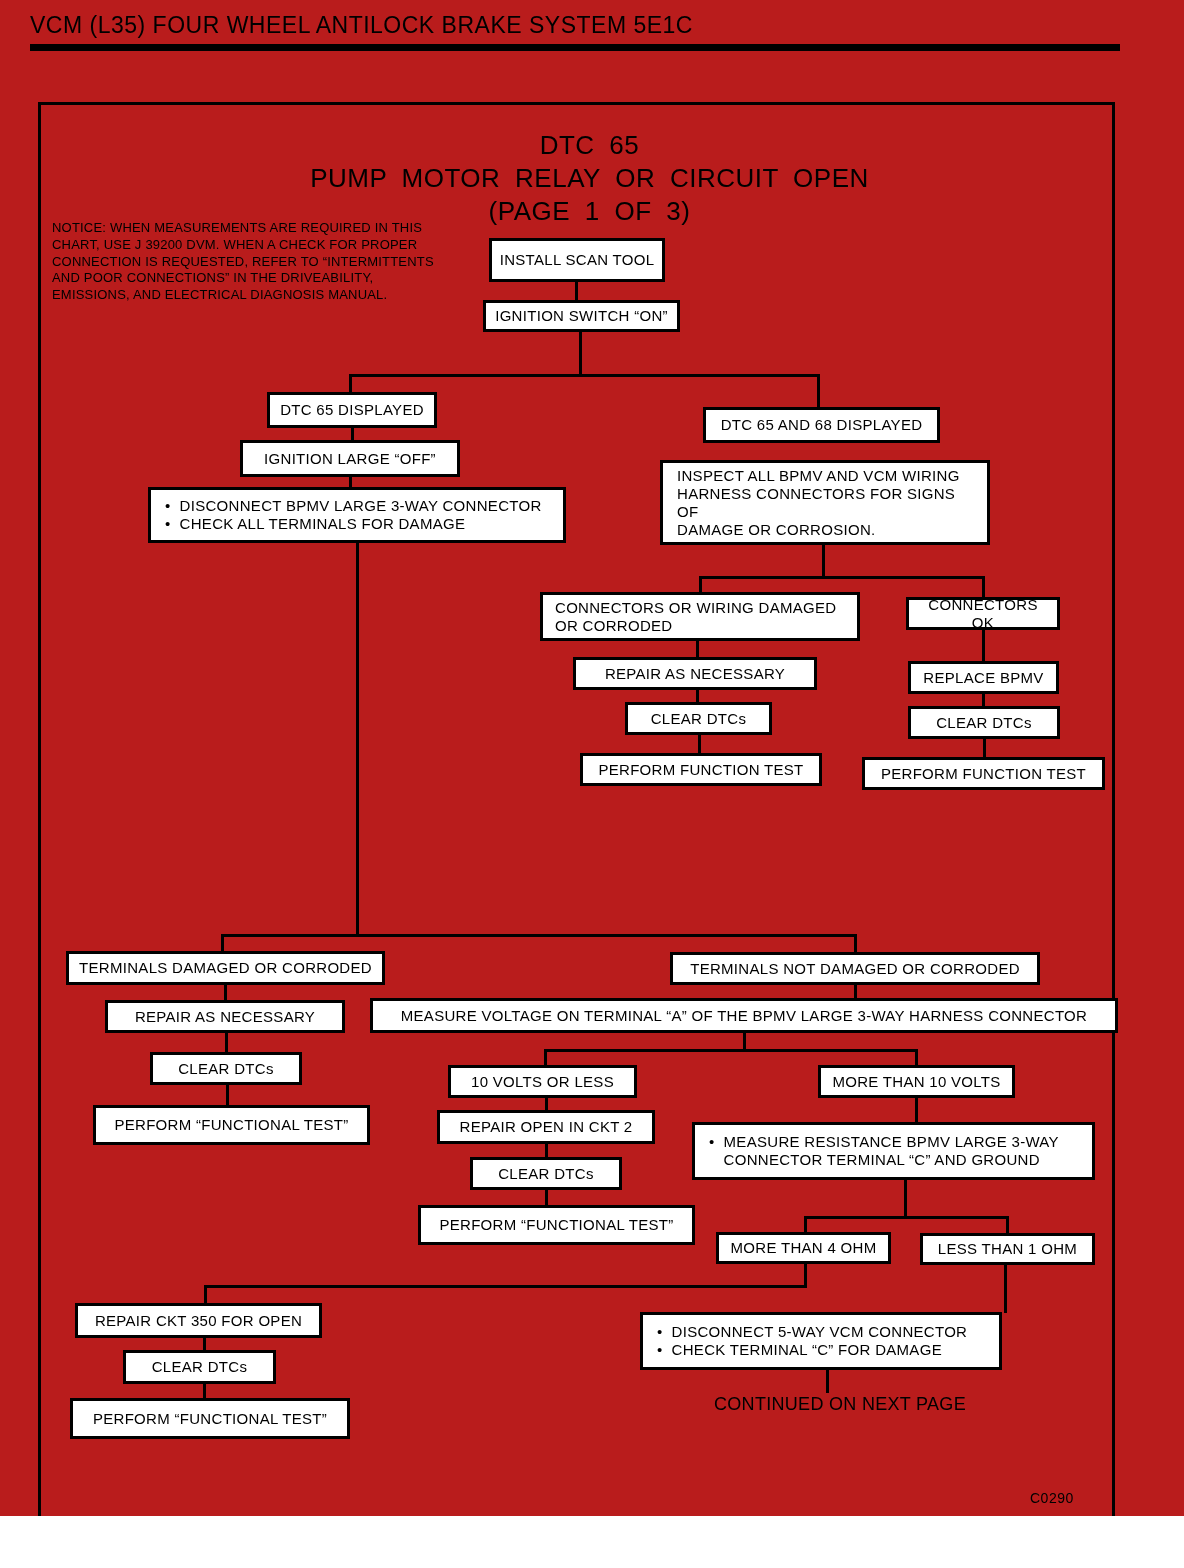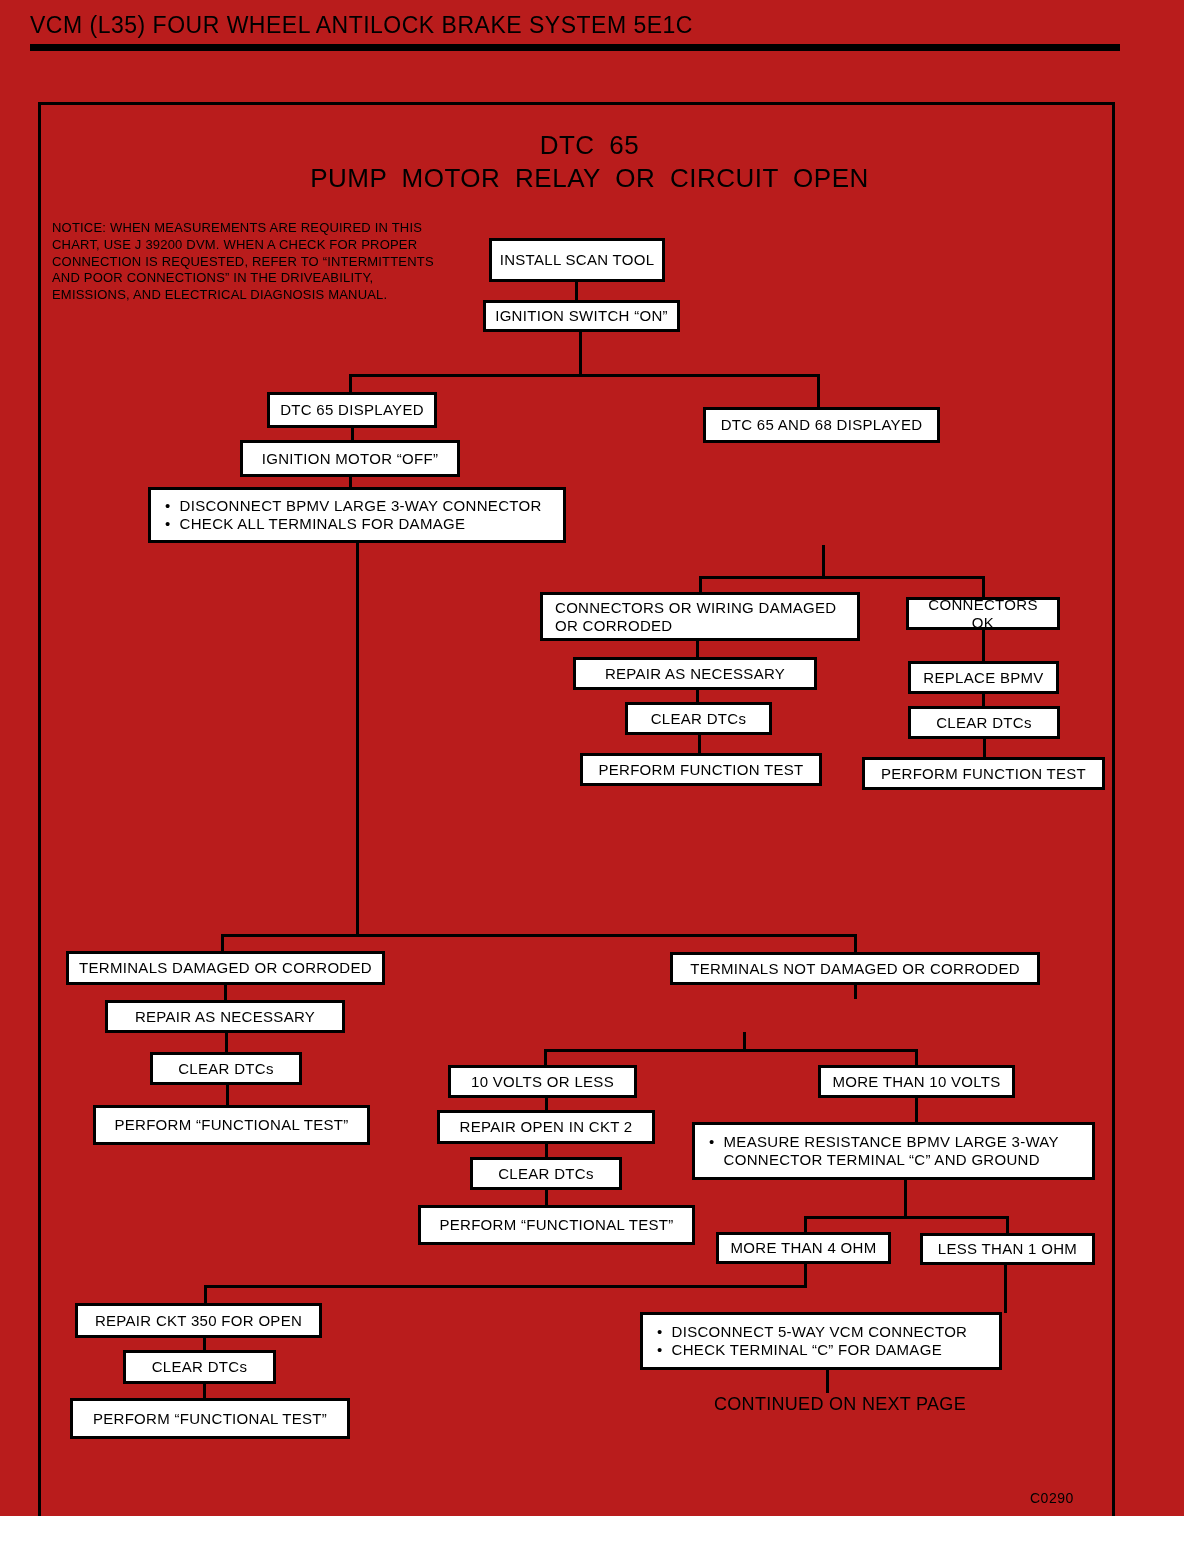--- a/index.html
+++ b/index.html
@@ -27,61 +27,66 @@
 <body>
 
 <div id="page">
 
   <div id="hdr-title">VCM (L35) FOUR WHEEL ANTILOCK BRAKE SYSTEM 5E1C</div>
   <div id="hdr-rule"></div>
   <div id="border"></div>
 
   <div class="tl" style="top:130px;">DTC 65</div>
   <div class="tl" style="top:163px;">PUMP MOTOR RELAY OR CIRCUIT OPEN</div>
+  <div class="tl" style="top:196px;">(PAGE 1 OF 3)</div>
 
   <div id="notice">NOTICE: WHEN MEASUREMENTS ARE REQUIRED IN THIS
 CHART, USE J 39200 DVM. WHEN A CHECK FOR PROPER
 CONNECTION IS REQUESTED, REFER TO “INTERMITTENTS
 AND POOR CONNECTIONS” IN THE DRIVEABILITY,
 EMISSIONS, AND ELECTRICAL DIAGNOSIS MANUAL.</div>
 
   <div class="box" style="left:489px;top:238px;width:176px;height:44px">INSTALL SCAN TOOL</div>
   <div class="box" style="left:483px;top:300px;width:197px;height:32px">IGNITION SWITCH “ON”</div>
 
   <div class="box" style="left:267px;top:392px;width:170px;height:36px">DTC 65 DISPLAYED</div>
   <div class="box" style="left:703px;top:407px;width:237px;height:36px">DTC 65 AND 68 DISPLAYED</div>
-  <div class="box" style="left:240px;top:440px;width:220px;height:37px">IGNITION MOTOR “OFF”</div>
+  <div class="box" style="left:240px;top:440px;width:220px;height:37px">IGNITION LARGE “OFF”</div>
 
   <div class="box bl" style="left:148px;top:487px;width:418px;height:56px">
     <div class="brow">
         <span class="bu">•</span>
         <span>DISCONNECT BPMV LARGE 3-WAY CONNECTOR</span>
       </div>
     <div class="brow">
         <span class="bu">•</span>
         <span>CHECK ALL TERMINALS FOR DAMAGE</span>
       </div>
   </div>
 
+  <div class="box ml" style="left:660px;top:460px;width:330px;height:85px;padding-left:14px">INSPECT ALL BPMV AND VCM WIRING
+HARNESS CONNECTORS FOR SIGNS OF
+DAMAGE OR CORROSION.</div>
 
   <div class="box ml" style="left:540px;top:592px;width:320px;height:49px;padding-left:12px">CONNECTORS OR WIRING DAMAGED
 OR CORRODED</div>
   <div class="box" style="left:906px;top:597px;width:154px;height:33px">CONNECTORS OK</div>
 
   <div class="box" style="left:573px;top:657px;width:244px;height:33px">REPAIR AS NECESSARY</div>
   <div class="box" style="left:908px;top:661px;width:151px;height:33px">REPLACE BPMV</div>
   <div class="box" style="left:625px;top:702px;width:147px;height:33px">CLEAR DTCs</div>
   <div class="box" style="left:908px;top:706px;width:152px;height:33px">CLEAR DTCs</div>
   <div class="box" style="left:580px;top:753px;width:242px;height:33px">PERFORM FUNCTION TEST</div>
   <div class="box" style="left:862px;top:757px;width:243px;height:33px">PERFORM FUNCTION TEST</div>
 
   <div class="box" style="left:66px;top:951px;width:319px;height:34px">TERMINALS DAMAGED OR CORRODED</div>
   <div class="box" style="left:670px;top:952px;width:370px;height:33px">TERMINALS NOT DAMAGED OR CORRODED</div>
 
   <div class="box" style="left:105px;top:1000px;width:240px;height:33px">REPAIR AS NECESSARY</div>
+  <div class="box" style="left:370px;top:998px;width:748px;height:35px">MEASURE VOLTAGE ON TERMINAL “A” OF THE BPMV LARGE 3-WAY HARNESS CONNECTOR</div>
 
   <div class="box" style="left:150px;top:1052px;width:152px;height:33px">CLEAR DTCs</div>
   <div class="box" style="left:93px;top:1105px;width:277px;height:40px">PERFORM “FUNCTIONAL TEST”</div>
 
   <div class="box" style="left:448px;top:1065px;width:189px;height:33px">10 VOLTS OR LESS</div>
   <div class="box" style="left:818px;top:1065px;width:197px;height:33px">MORE THAN 10 VOLTS</div>
 
   <div class="box" style="left:437px;top:1110px;width:218px;height:34px">REPAIR OPEN IN CKT 2</div>
 
   <div class="box bl" style="left:692px;top:1122px;width:403px;height:58px">

